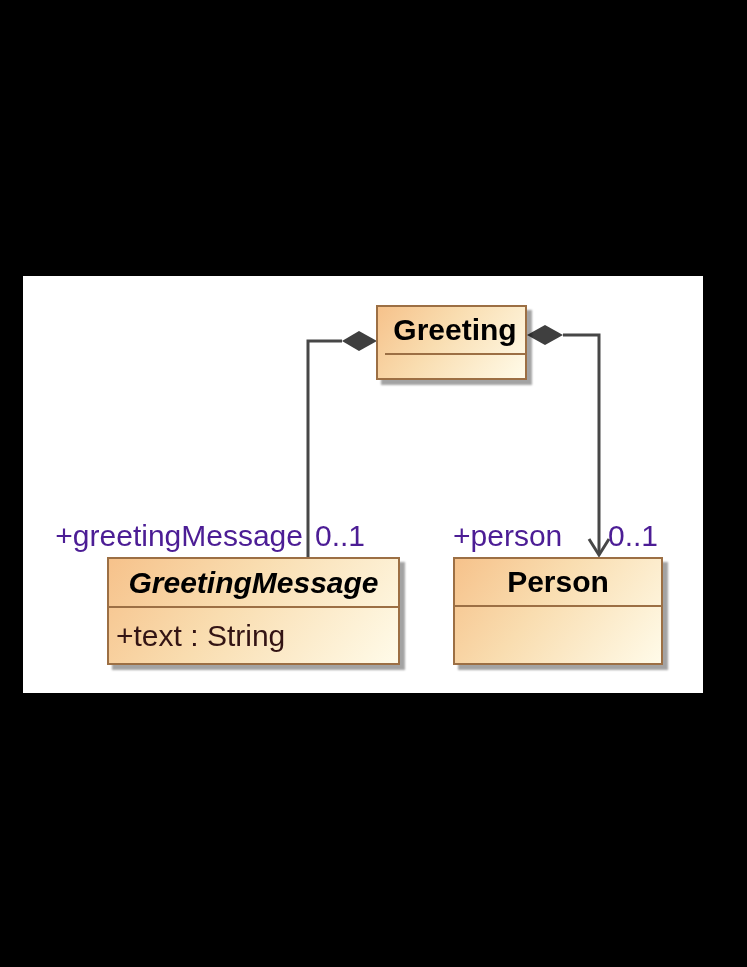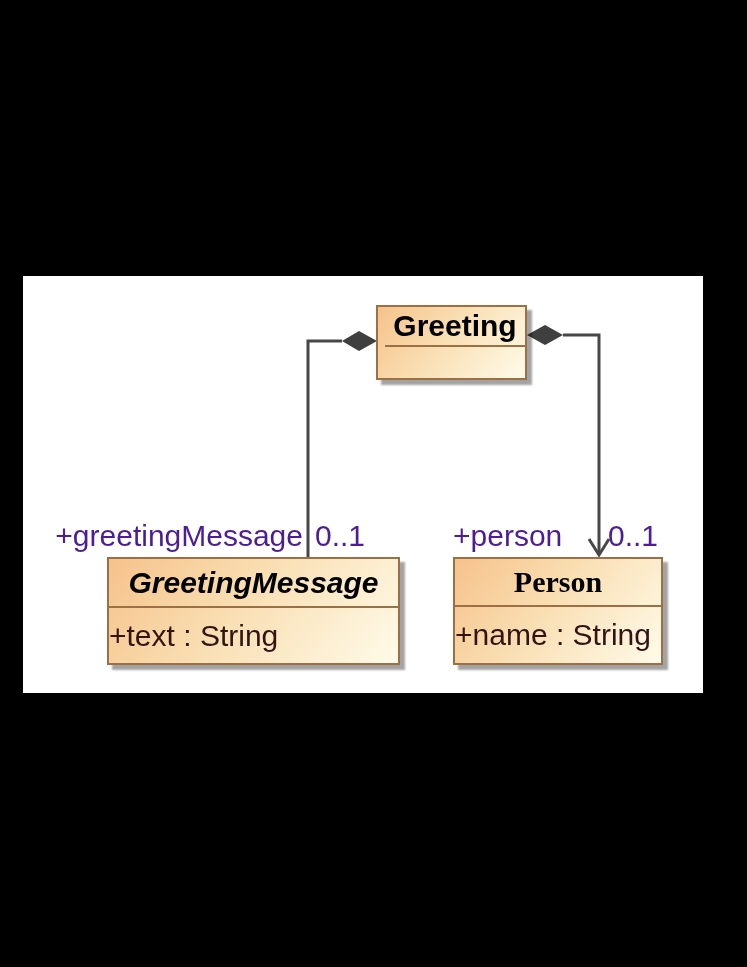--- a/index.html
+++ b/index.html
@@ -41,28 +41,29 @@
     flex: 0 0 auto;
   }
   .class-attrs {
     flex: 1 1 auto;
     display: flex;
     align-items: center;
   }
   .attr-line {
     font-size: 30px;
     color: #331414;
+    padding-left: 7px;
     white-space: nowrap;
   }
   .class-greeting      { left: 353px; top: 29px;  width: 151px; height: 75px; }
-  .class-greeting .class-title { height: 40px; margin-left: 7px; }
+  .class-greeting .class-title { height: 48px; margin-left: 7px; }
   .class-greetingmessage { left: 84px; top: 281px; width: 293px; height: 108px; }
   .class-greetingmessage .class-title { height: 49px; font-style: italic; }
   .class-person        { left: 430px; top: 281px; width: 210px; height: 108px; }
-  .class-person .class-title { height: 48px; font-family: Liberation Serif, serif; }
+  .class-person .class-title { height: 48px; }
   .edge-label {
     position: absolute;
     font-size: 30px;
     line-height: 34px;
     color: #4c1d95;
     white-space: nowrap;
   }
   .lbl-role-gm  { left: 30px;  top: 243px; width: 250px; text-align: right; }
   .lbl-mult-gm  { left: 292px; top: 243px; }
   .lbl-role-p   { left: 430px; top: 243px; width: 132px; }
@@ -90,23 +91,20 @@
 
   <div class="uml-class class-greetingmessage">
     <div class="class-title">GreetingMessage</div>
     <div class="class-attrs">
       <span class="attr-line">+text : String</span>
     </div>
   </div>
 
   <div class="uml-class class-person">
     <div class="class-title">Person</div>
-    <div class="class-attrs">
-      <span class="attr-line">+name : String</span>
-    </div>
   </div>
 
   <div class="edge-label lbl-role-gm">+greetingMessage</div>
   <div class="edge-label lbl-mult-gm">0..1</div>
   <div class="edge-label lbl-role-p">+person</div>
   <div class="edge-label lbl-mult-p">0..1</div>
 
 </div>
 
 </body></html>

